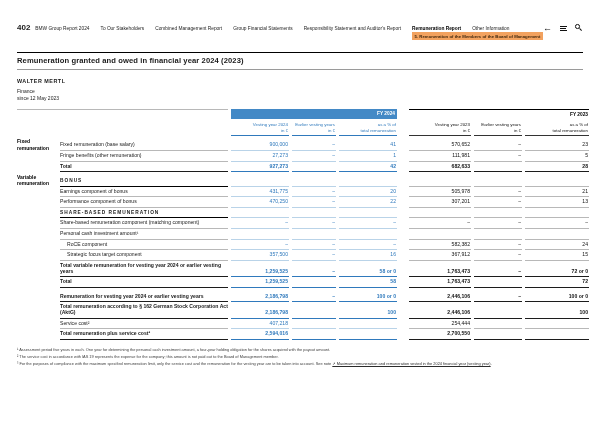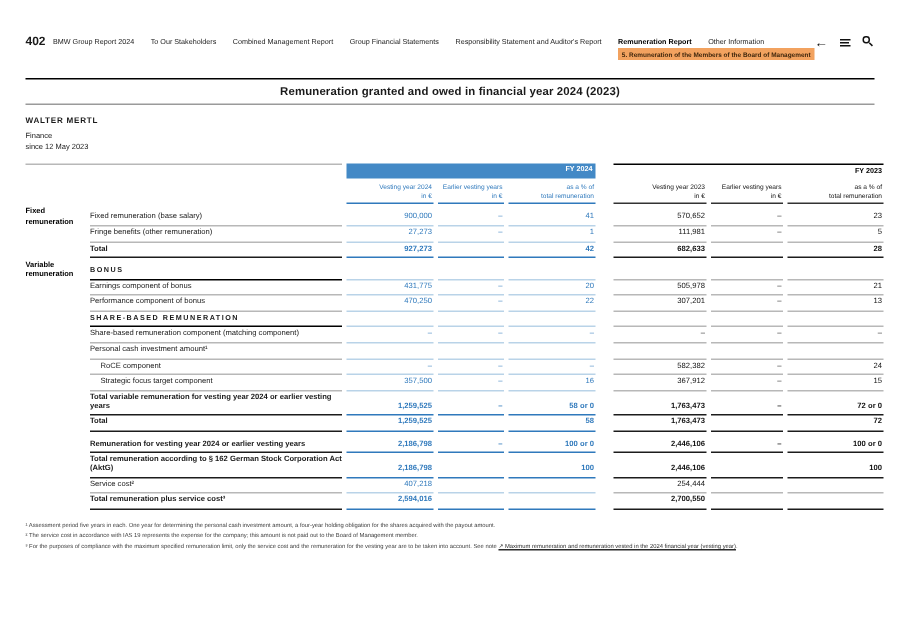--- a/index.html
+++ b/index.html
@@ -17,21 +17,21 @@
   .top-icons { margin-left:auto; display:flex; gap:8px; align-items:center; }
   .icon-back { font-size:9px; line-height:7px; font-weight:bold; color:#111; cursor:pointer; }
   .icon-menu { width:7px; height:6px; display:flex; flex-direction:column; justify-content:space-between; cursor:pointer; padding-top:1px; }
   .icon-menu i { display:block; height:1.1px; background:#111; }
   .icon-menu i:nth-child(2){ width:80%; }
   .icon-search { width:8px; height:8px; position:relative; cursor:pointer; }
   .icon-search .lens { position:absolute; top:0; left:0; width:4.6px; height:4.6px; border:1.1px solid #111; border-radius:50%; }
   .icon-search .handle { position:absolute; width:3px; height:1.2px; background:#111; transform:rotate(45deg); left:4px; top:5.4px; }
 
   
-  .title-block { margin:20px 0 0 3px; border-top:1.7px solid #000; border-bottom:0.7px solid #9a9a9a; padding:3px 0 4px;text-align:center; }
+  .title-block { margin:20px 0 0 3px; border-top:1.7px solid #000; border-bottom:0.7px solid #9a9a9a; padding:3px 0 4px; }
   .page-title { font-size:7.6px; font-weight:bold; letter-spacing:0.1px; }
   .person-name { font-size:5.4px; font-weight:bold; letter-spacing:0.5px; margin:8px 0 0 3px; }
   .person-role { font-size:5px; margin:4px 0 0 3px; }
   .person-since { font-size:5px; margin:1px 0 0 3px; }
 
   
   .tbl { margin:8px 0 0 3px; }
   .grid { display:grid; grid-template-columns:40px 168px 58px 44px 58px 6px 62px 48px 64px; column-gap:3px; }
   .band-left { grid-column:1/3; border-top:0.7px solid #b8b8b8; }
   .band-fy24 { grid-column:3/6; background:#4389C6; color:#fff; text-align:right; font-size:4.8px; font-weight:bold; padding:2.2px 2px 1.8px 0; }

